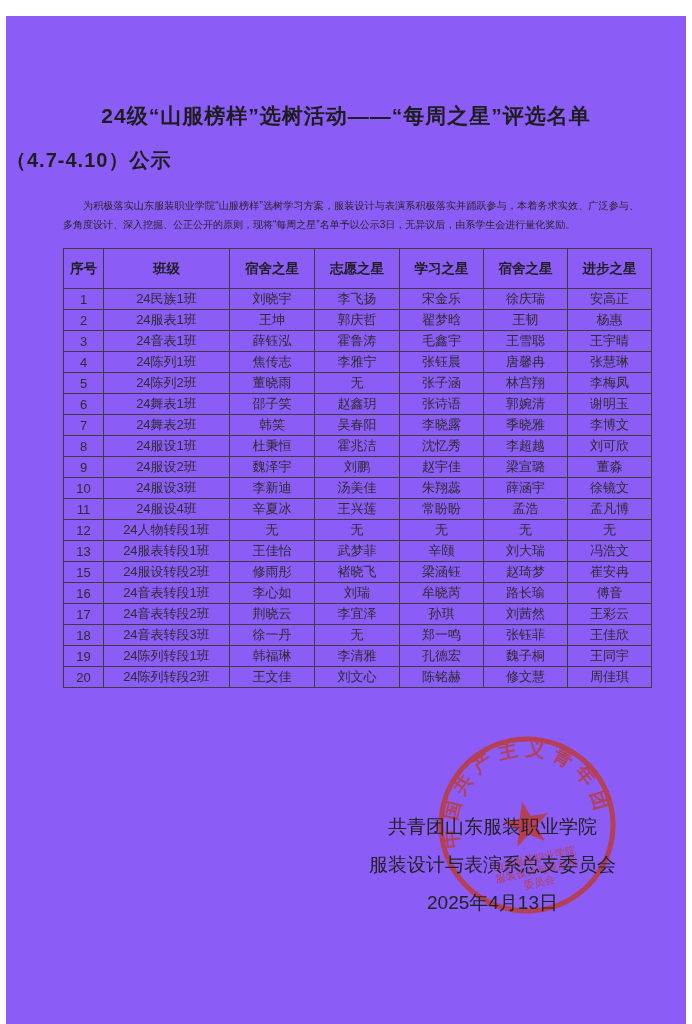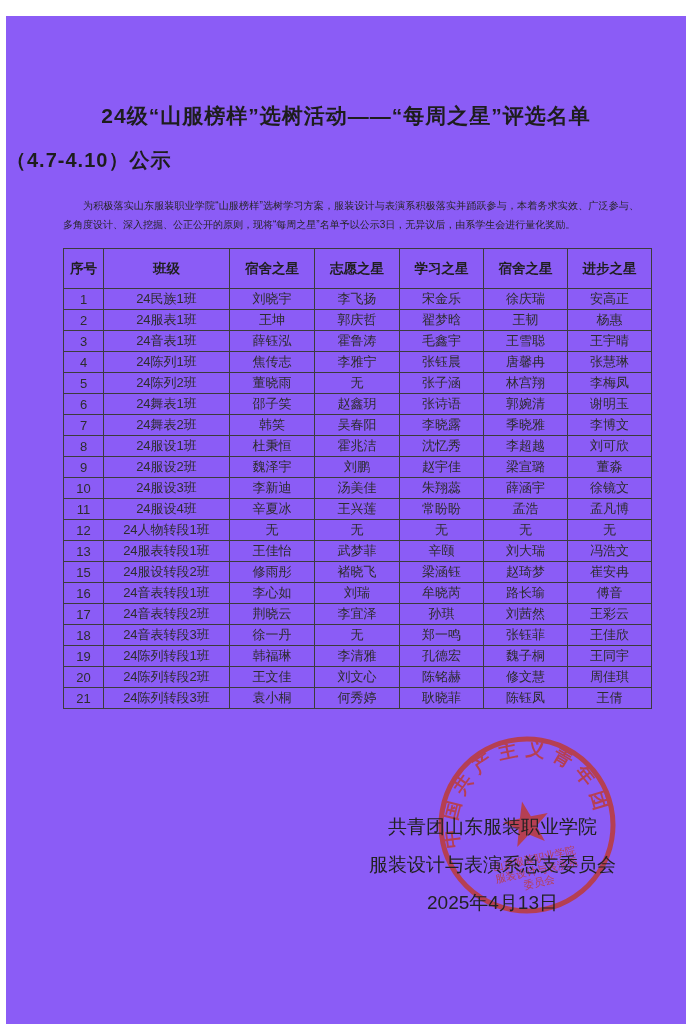--- a/index.html
+++ b/index.html
@@ -279,29 +279,20 @@
         </tr>
         <tr>
           <td>20</td>
           <td>24陈列转段2班</td>
           <td>王文佳</td>
           <td>刘文心</td>
           <td>陈铭赫</td>
           <td>修文慧</td>
           <td>周佳琪</td>
         </tr>
-        <tr>
-          <td>21</td>
-          <td>24陈列转段3班</td>
-          <td>袁小桐</td>
-          <td>何秀婷</td>
-          <td>耿晓菲</td>
-          <td>陈钰凤</td>
-          <td>王倩</td>
-        </tr>
       </tbody>
   </table>
 
   <svg class="seal" viewBox="0 0 190 190" xmlns="http://www.w3.org/2000/svg">
     <circle cx="95" cy="95" r="86" fill="none" stroke="#c0392b" stroke-width="5"></circle>
     <path id="sealArc" d="M 27,112 A 70,70 0 1 1 163,112" fill="none"></path>
     <text fill="#c0392b" font-size="19" font-weight="bold" letter-spacing="7">
       <textPath href="#sealArc" startOffset="50%" text-anchor="middle">中国共产主义青年团</textPath>
     </text>
     <polygon fill="#c0392b" points="95,71 100.6,87.2 117.8,87.6 104.1,98 109.1,114.4 95,104.6 80.9,114.4 85.9,98 72.2,87.6 89.4,87.2"></polygon>

